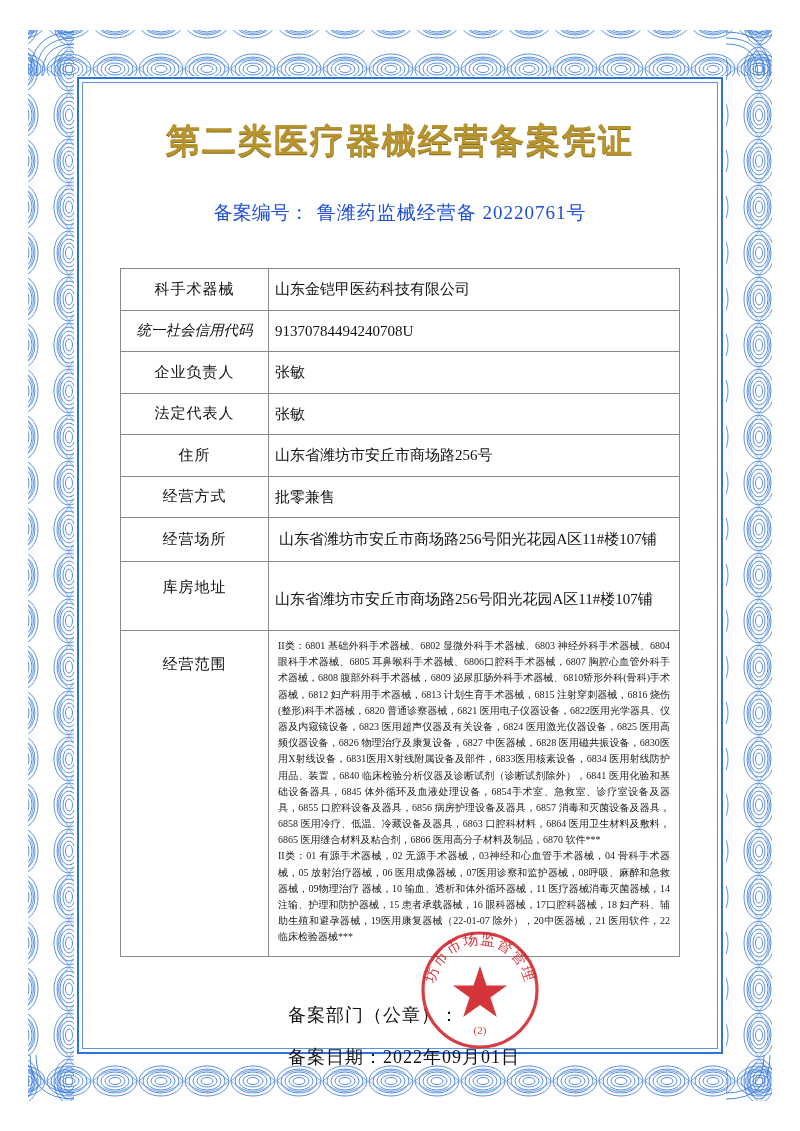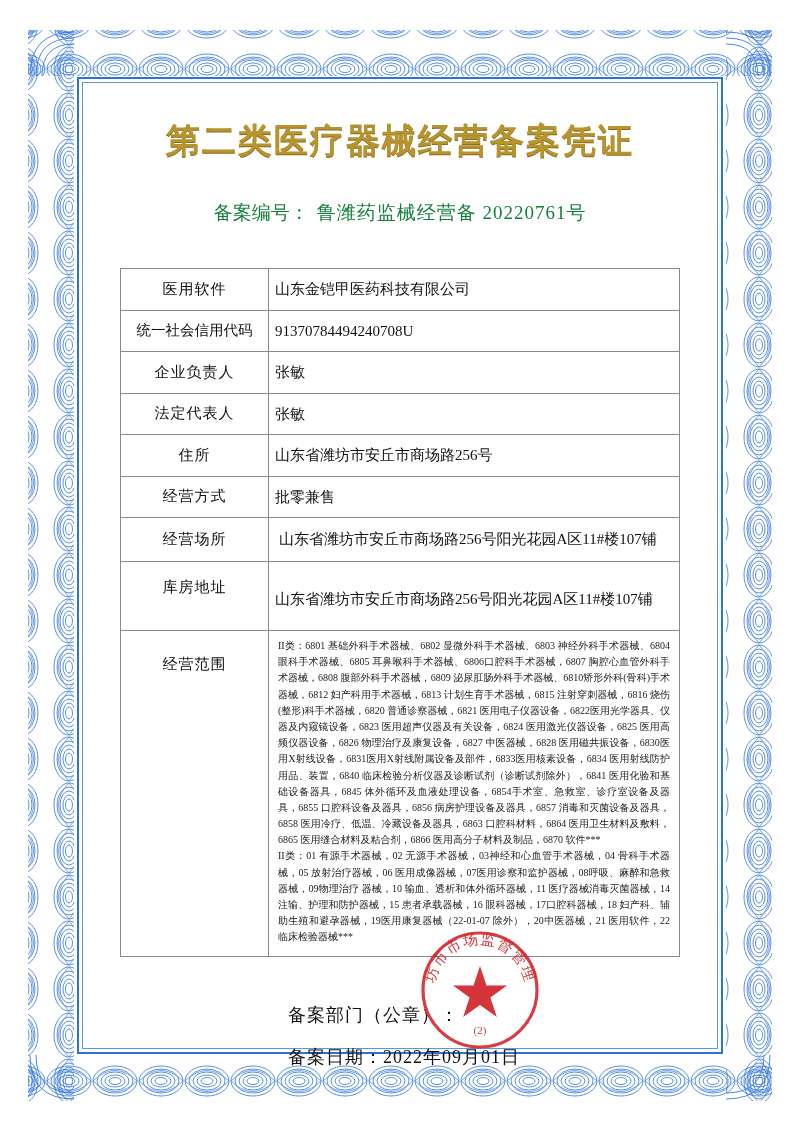--- a/index.html
+++ b/index.html
@@ -52,21 +52,21 @@
     font-family: "Liberation Serif", "DejaVu Serif", serif;
     text-shadow: 0 1px 0 #8c6d1c;
   }
 
   .filing-row {
     display: flex;
     justify-content: center;
     align-items: baseline;
     margin-top: 36px;
     font-size: 19px;
-    color: #15803d;
+    color: #1d4ed8;
   }
   .filing-value { margin-left: 8px; letter-spacing: 1px; }
 
   
   table.info-table {
     margin: 42px auto 0 auto;
     width: 560px;
     border-collapse: collapse;
     border: 1px solid #6f6f6f;
     table-layout: fixed;
@@ -77,21 +77,21 @@
     font-size: 15px;
     color: #111;
   }
   td.lbl {
     width: 148px;
     text-align: center;
     padding: 9px 4px;
     letter-spacing: 1px;
     font-size: 15px;
   }
-  td.lbl.tight { letter-spacing: 0px; font-size: 14.5px; }
+  td.lbl.tight { letter-spacing: 0px; font-size: 14.5px; font-style: italic; }
   td.val {
     padding: 9px 6px;
     text-align: left;
     line-height: 1.5;
   }
   td.val.two-line { padding: 10px 10px; }
   td.lbl.mid-pad { padding-bottom: 26px; }
   td.val.store { padding-top: 26px; padding-bottom: 20px; }
 
   
@@ -193,21 +193,21 @@
   <div class="cert-title">第二类医疗器械经营备案凭证</div>
 
   <div class="filing-row">
     <span>备案编号：</span>
     <span class="filing-value">鲁潍药监械经营备  20220761号</span>
   </div>
 
   <table class="info-table">
     <tbody>
       <tr>
-        <td class="lbl">医用软件</td>
+        <td class="lbl">科手术器械</td>
         <td class="val">山东金铠甲医药科技有限公司</td>
       </tr>
       <tr>
         <td class="lbl tight">统一社会信用代码</td>
         <td class="val">91370784494240708U</td>
       </tr>
       <tr>
         <td class="lbl">企业负责人</td>
         <td class="val">张敏</td>
       </tr>

